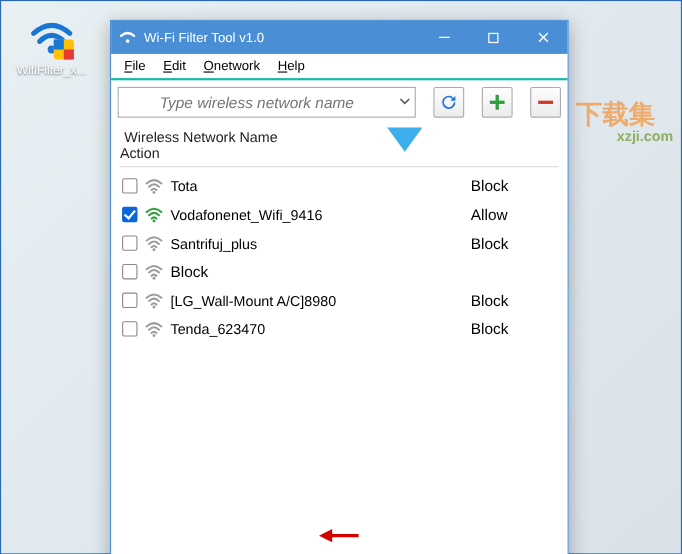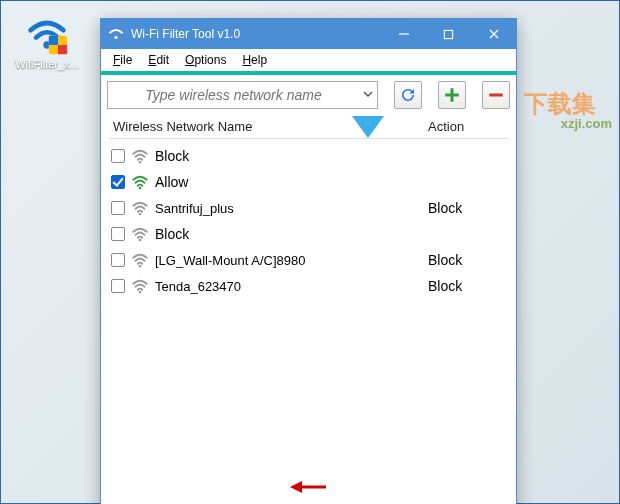--- a/index.html
+++ b/index.html
@@ -8,31 +8,31 @@
   .desktop-icon{position:absolute;left:12px;top:12px;width:70px;text-align:center;color:#fff;text-shadow:0 1px 2px rgba(0,0,0,.6);cursor:pointer;}
   .desktop-icon .ico-box{width:44px;height:44px;margin:0 auto 2px;display:flex;align-items:center;justify-content:center;}
   .desktop-icon .label{font-size:11px;color:#fff;}
   
   .win{position:absolute;left:100px;top:18px;width:415px;height:497px;background:#fff;border:1px solid #4a8fd6;box-shadow:0 4px 16px rgba(0,0,0,.3);}
   .titlebar{height:30px;background:#4a8fd6;display:flex;align-items:center;color:#fff;user-select:none;}
   .titlebar .ico{width:18px;height:18px;margin:0 6px;display:flex;align-items:center;justify-content:center;}
   .titlebar .title{flex:1;font-size:12px;}
   .titlebar .btns{display:flex;height:100%;}
   .titlebar .btn{width:45px;display:flex;align-items:center;justify-content:center;font-size:14px;cursor:pointer;}
-  .menubar{height:22px;display:flex;align-items:center;padding:0 4px;border-bottom:4px solid #14b8a6;}
+  .menubar{height:22px;display:flex;align-items:center;padding:0 4px;border-bottom:2px solid #14b8a6;}
   .menubar .mitem{padding:2px 8px;cursor:pointer;}
   .menubar .mitem u{text-decoration:underline;}
   .toolbar{padding:6px;display:flex;gap:16px;align-items:center;}
   .combo{flex:1;height:26px;border:1px solid #aaa;background:#fff;display:flex;align-items:center;position:relative;}
   .combo input{border:none;outline:none;flex:1;padding:0 8px;font-size:14px;font-style:italic;color:#666;text-align:center;font-family:inherit;}
   .combo .drop{width:18px;text-align:center;color:#555;cursor:pointer;}
   .tool-btn{width:26px;height:26px;border:1px solid #aaa;background:linear-gradient(#fdfdfd,#ececec);display:flex;align-items:center;justify-content:center;cursor:pointer;border-radius:2px;}
   .tool-btn svg{width:18px;height:18px;}
   .list{padding:0 8px;}
-  .list-header{display:flex;padding:4px 0 2px;color:#222;font-size:13px;border-bottom:0px;}
+  .list-header{display:flex;padding:4px 0 2px;color:#222;font-size:13px;border-bottom:0px;flex-direction:column;}
   .list-header .c1{flex:1;padding-left:4px;}
   .list-header .c2{width:80px;}
   .row{display:flex;align-items:center;height:26px;}
   .row input[type=checkbox]{margin:0 6px 0 2px;width:14px;height:14px;}
   .row .wifi-ico{width:18px;height:18px;margin-right:6px;display:flex;align-items:center;justify-content:center;}
   .row .name{flex:1;font-size:13px;}
   .row .act{width:80px;font-size:14px;}
   .divider{border:none;border-top:1px solid #ddd;margin:2px 0 4px;}
   .footer{position:absolute;left:0;right:0;bottom:0;height:26px;border-top:1px solid #ccc;background:#f0f0f0;display:flex;align-items:center;padding:0 8px;}
   .footer input[type=checkbox]{margin-right:6px;width:14px;height:14px;}
@@ -92,21 +92,21 @@
               <line x1="2" y1="2" x2="10" y2="10" stroke="#fff" stroke-width="1.3"></line>
               <line x1="10" y1="2" x2="2" y2="10" stroke="#fff" stroke-width="1.3"></line>
             </svg>
         </div>
       </div>
     </div>
 
     <div class="menubar">
       <div class="mitem"><u>F</u><span id="m-file">ile</span></div>
       <div class="mitem"><u>E</u><span id="m-edit">dit</span></div>
-      <div class="mitem"><u>O</u><span id="m-options">ptions</span></div>
+      <div class="mitem"><u>O</u><span id="m-options">network</span></div>
       <div class="mitem"><u>H</u><span id="m-help">elp</span></div>
     </div>
 
     <div class="toolbar">
       <div class="combo">
         <input type="text" placeholder="Type wireless network name" style="">
         <div class="drop">
           <svg width="10" height="10" viewBox="0 0 10 10">
               <path d="M1 3 L5 7 L9 3" fill="none" stroke="#555" stroke-width="1.4"></path>
             </svg>
@@ -140,32 +140,34 @@
           <div class="row">
     <input type="checkbox" style="">
     <span class="wifi-ico">
               <svg viewBox="0 0 24 24" width="18" height="18">
     <path d="M3 9 Q12 1 21 9" fill="none" stroke="#9a9a9a" stroke-width="2.4" stroke-linecap="round"></path>
     <path d="M6 13 Q12 7 18 13" fill="none" stroke="#9a9a9a" stroke-width="2.4" stroke-linecap="round"></path>
     <path d="M9 17 Q12 14 15 17" fill="none" stroke="#9a9a9a" stroke-width="2.4" stroke-linecap="round"></path>
     <circle cx="12" cy="20" r="1.8" fill="#9a9a9a"></circle>
               </svg>
             </span>
+    <span class="name">Tota</span>
     <span class="act">Block</span>
           </div>
           <div class="row">
     <input type="checkbox" checked="" style="">
     <span class="wifi-ico">
               <svg viewBox="0 0 24 24" width="18" height="18">
     <path d="M3 9 Q12 1 21 9" fill="none" stroke="#2e9e3f" stroke-width="2.4" stroke-linecap="round"></path>
     <path d="M6 13 Q12 7 18 13" fill="none" stroke="#2e9e3f" stroke-width="2.4" stroke-linecap="round"></path>
     <path d="M9 17 Q12 14 15 17" fill="none" stroke="#2e9e3f" stroke-width="2.4" stroke-linecap="round"></path>
     <circle cx="12" cy="20" r="1.8" fill="#2e9e3f"></circle>
               </svg>
             </span>
+    <span class="name">Vodafonenet_Wifi_9416</span>
     <span class="act">Allow</span>
           </div>
           <div class="row">
     <input type="checkbox" style="">
     <span class="wifi-ico">
               <svg viewBox="0 0 24 24" width="18" height="18">
     <path d="M3 9 Q12 1 21 9" fill="none" stroke="#9a9a9a" stroke-width="2.4" stroke-linecap="round"></path>
     <path d="M6 13 Q12 7 18 13" fill="none" stroke="#9a9a9a" stroke-width="2.4" stroke-linecap="round"></path>
     <path d="M9 17 Q12 14 15 17" fill="none" stroke="#9a9a9a" stroke-width="2.4" stroke-linecap="round"></path>
     <circle cx="12" cy="20" r="1.8" fill="#9a9a9a"></circle>

